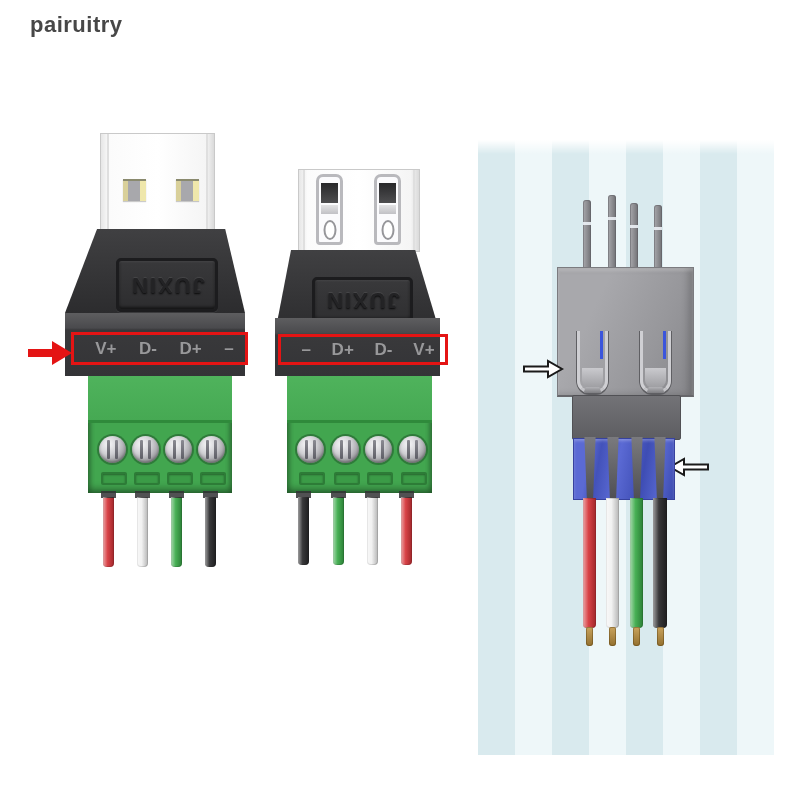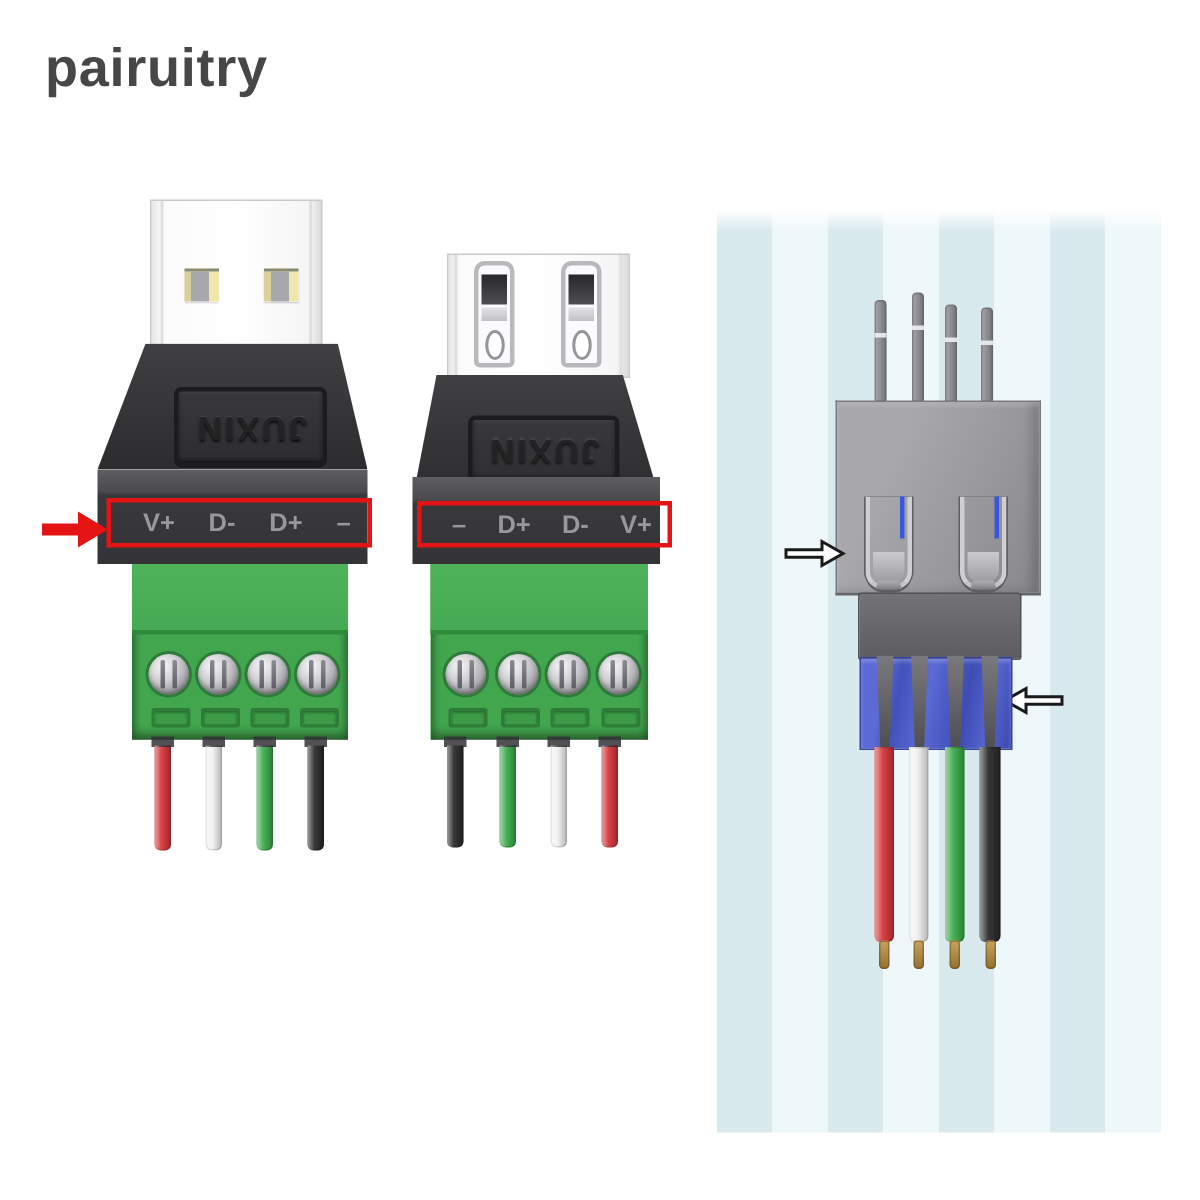--- a/index.html
+++ b/index.html
@@ -2,21 +2,21 @@
 <html><head>
 <meta charset="utf-8">
 <style>
   html,body{margin:0;padding:0;background:#fff;}
   #stage{position:relative;width:800px;height:800px;background:#ffffff;overflow:hidden;
          font-family:"Liberation Sans",sans-serif;}
   .abs{position:absolute;}
   .grp{position:absolute;inset:0;}
 
   
-  .brand{left:30px;top:12px;font-size:36px;font-weight:700;color:#474747;letter-spacing:.5px;margin-top:12px;}
+  .brand{left:30px;top:12px;font-size:22px;font-weight:700;color:#474747;letter-spacing:.5px;}
 
   
   .shell{background:linear-gradient(90deg,#e6e6e6 0,#fbfbfb 7%,#ffffff 50%,#f5f5f5 93%,#dadada 100%);
          border:1px solid #c9c9c9;}
   .fold{width:2px;background:#dfdfdf;top:0;bottom:0;}
   .mcontact{border-top:2px solid #8a8a6e;
             background:linear-gradient(90deg,#d9d09a 0 20%,#a8a8ac 20% 72%,#efe7ab 72% 100%);
             box-shadow:0 1px 1px rgba(0,0,0,.2);}
 
   

